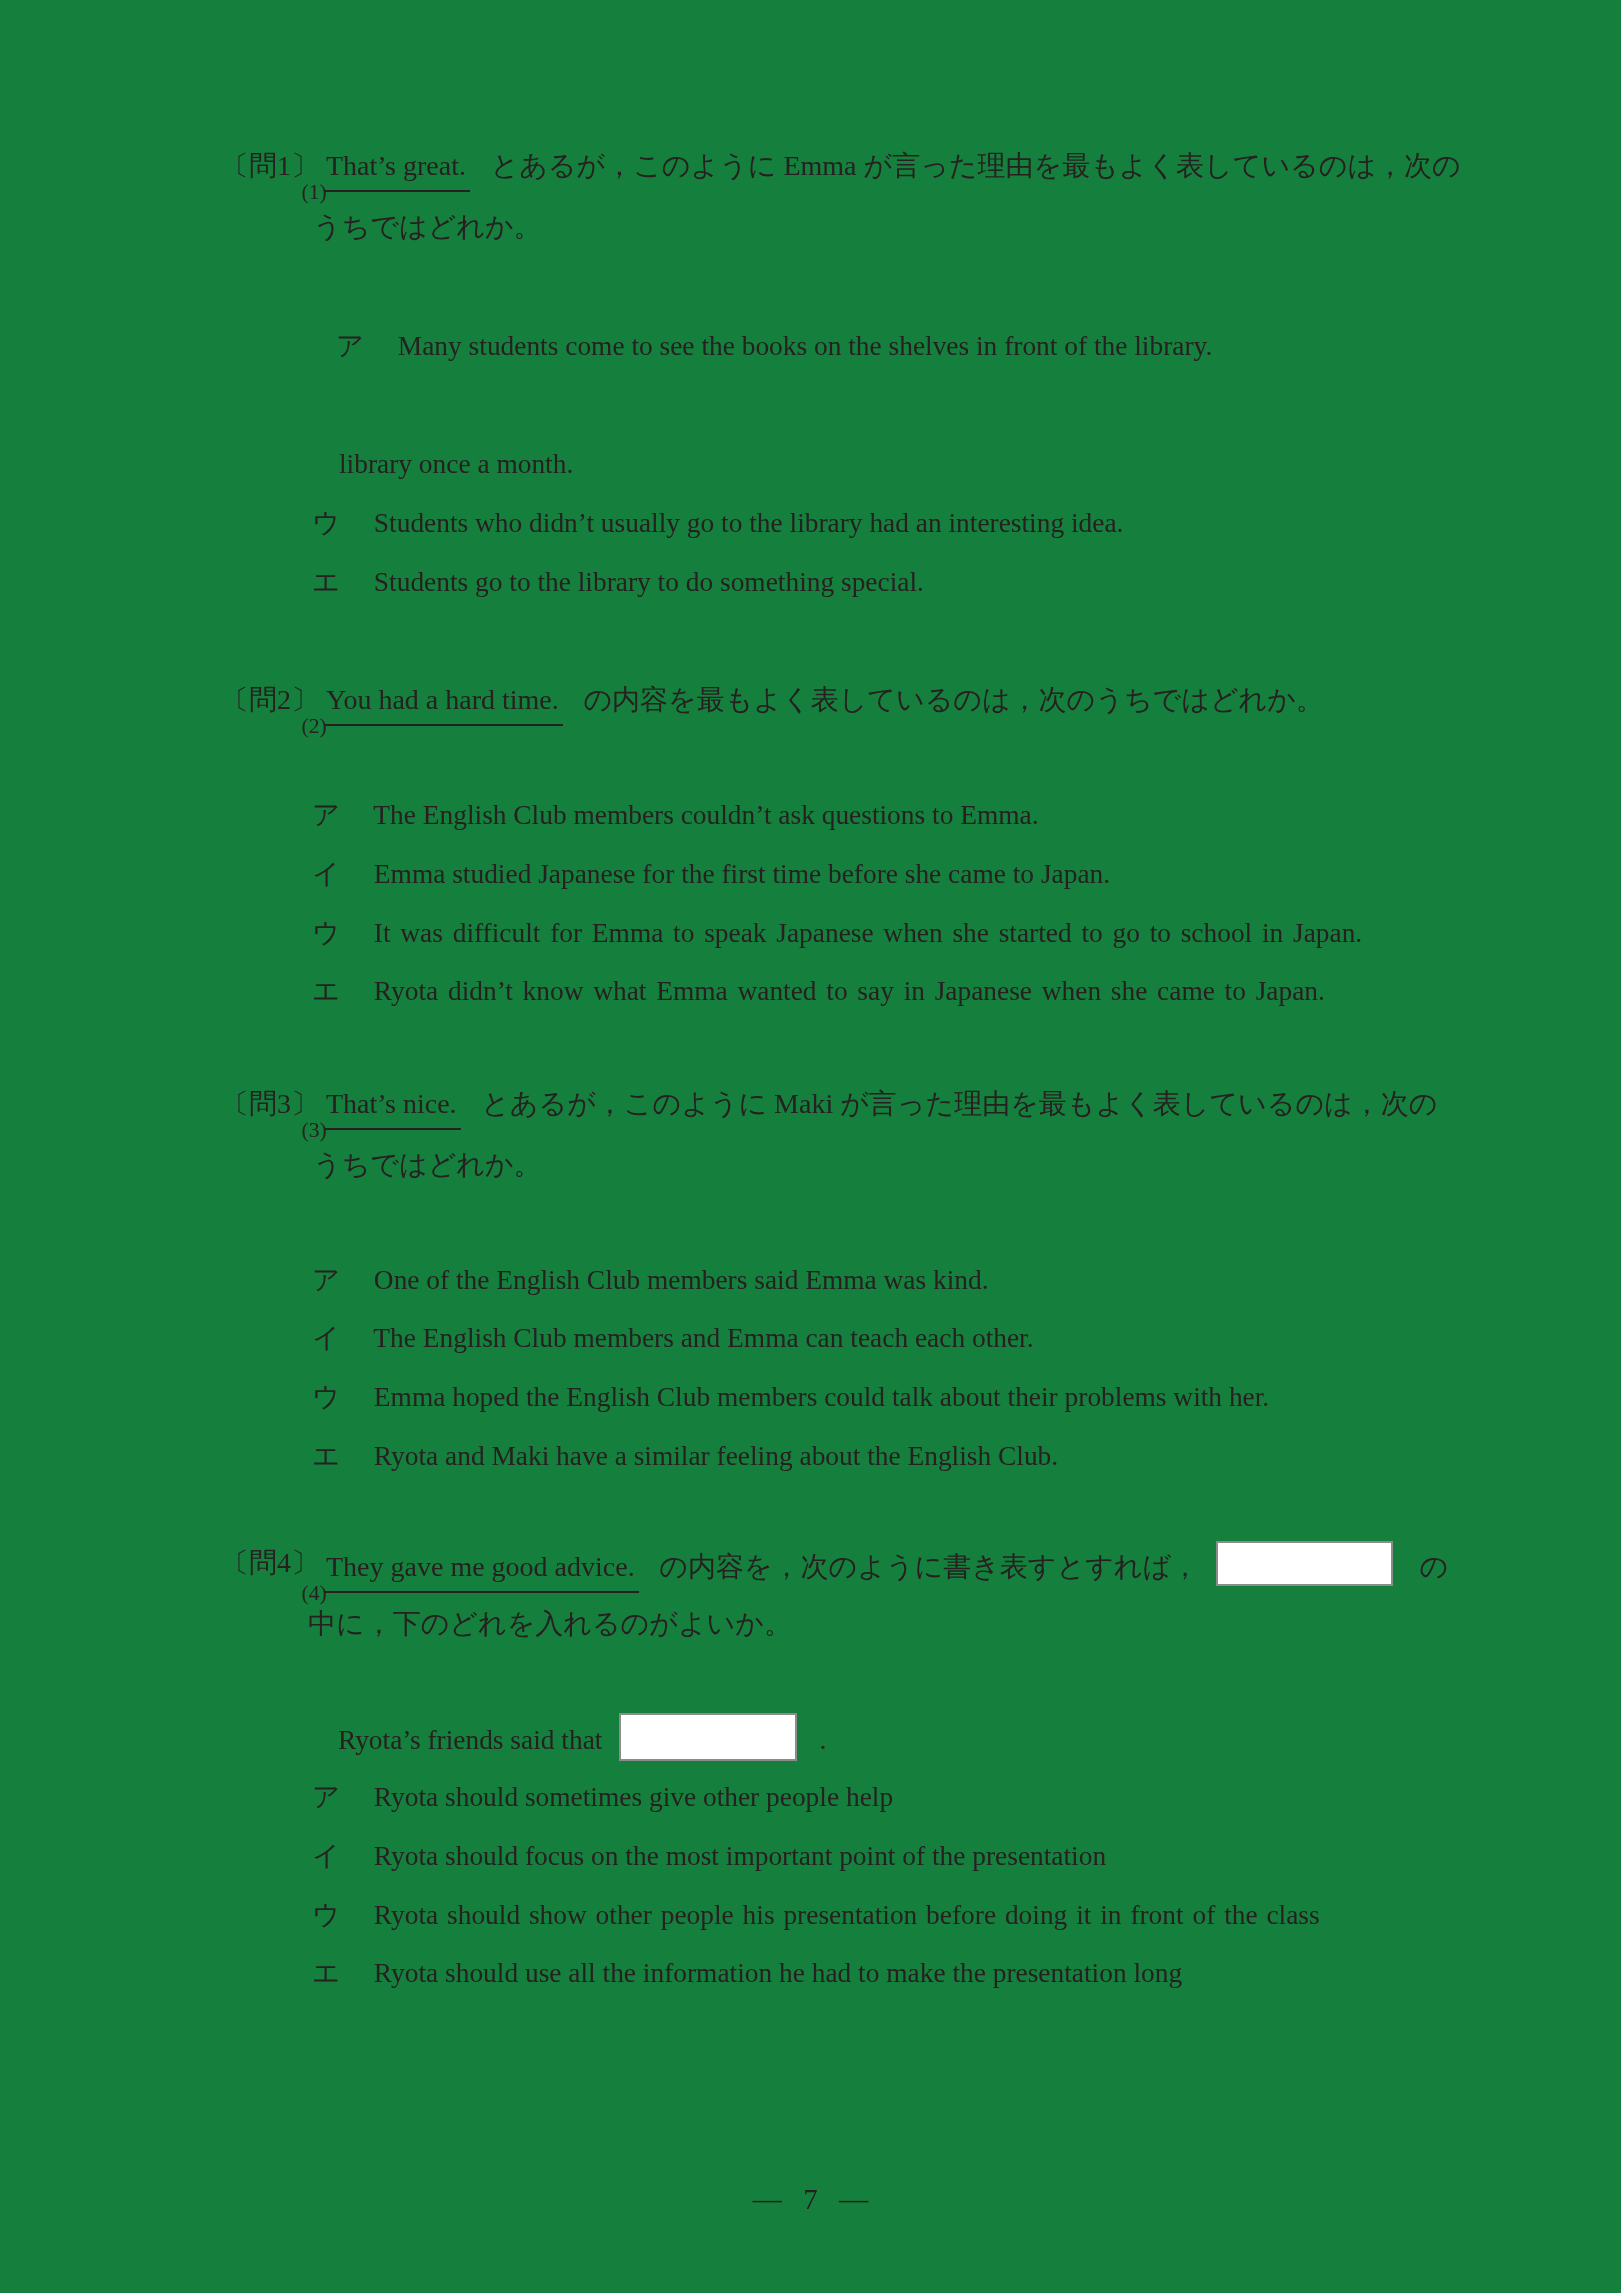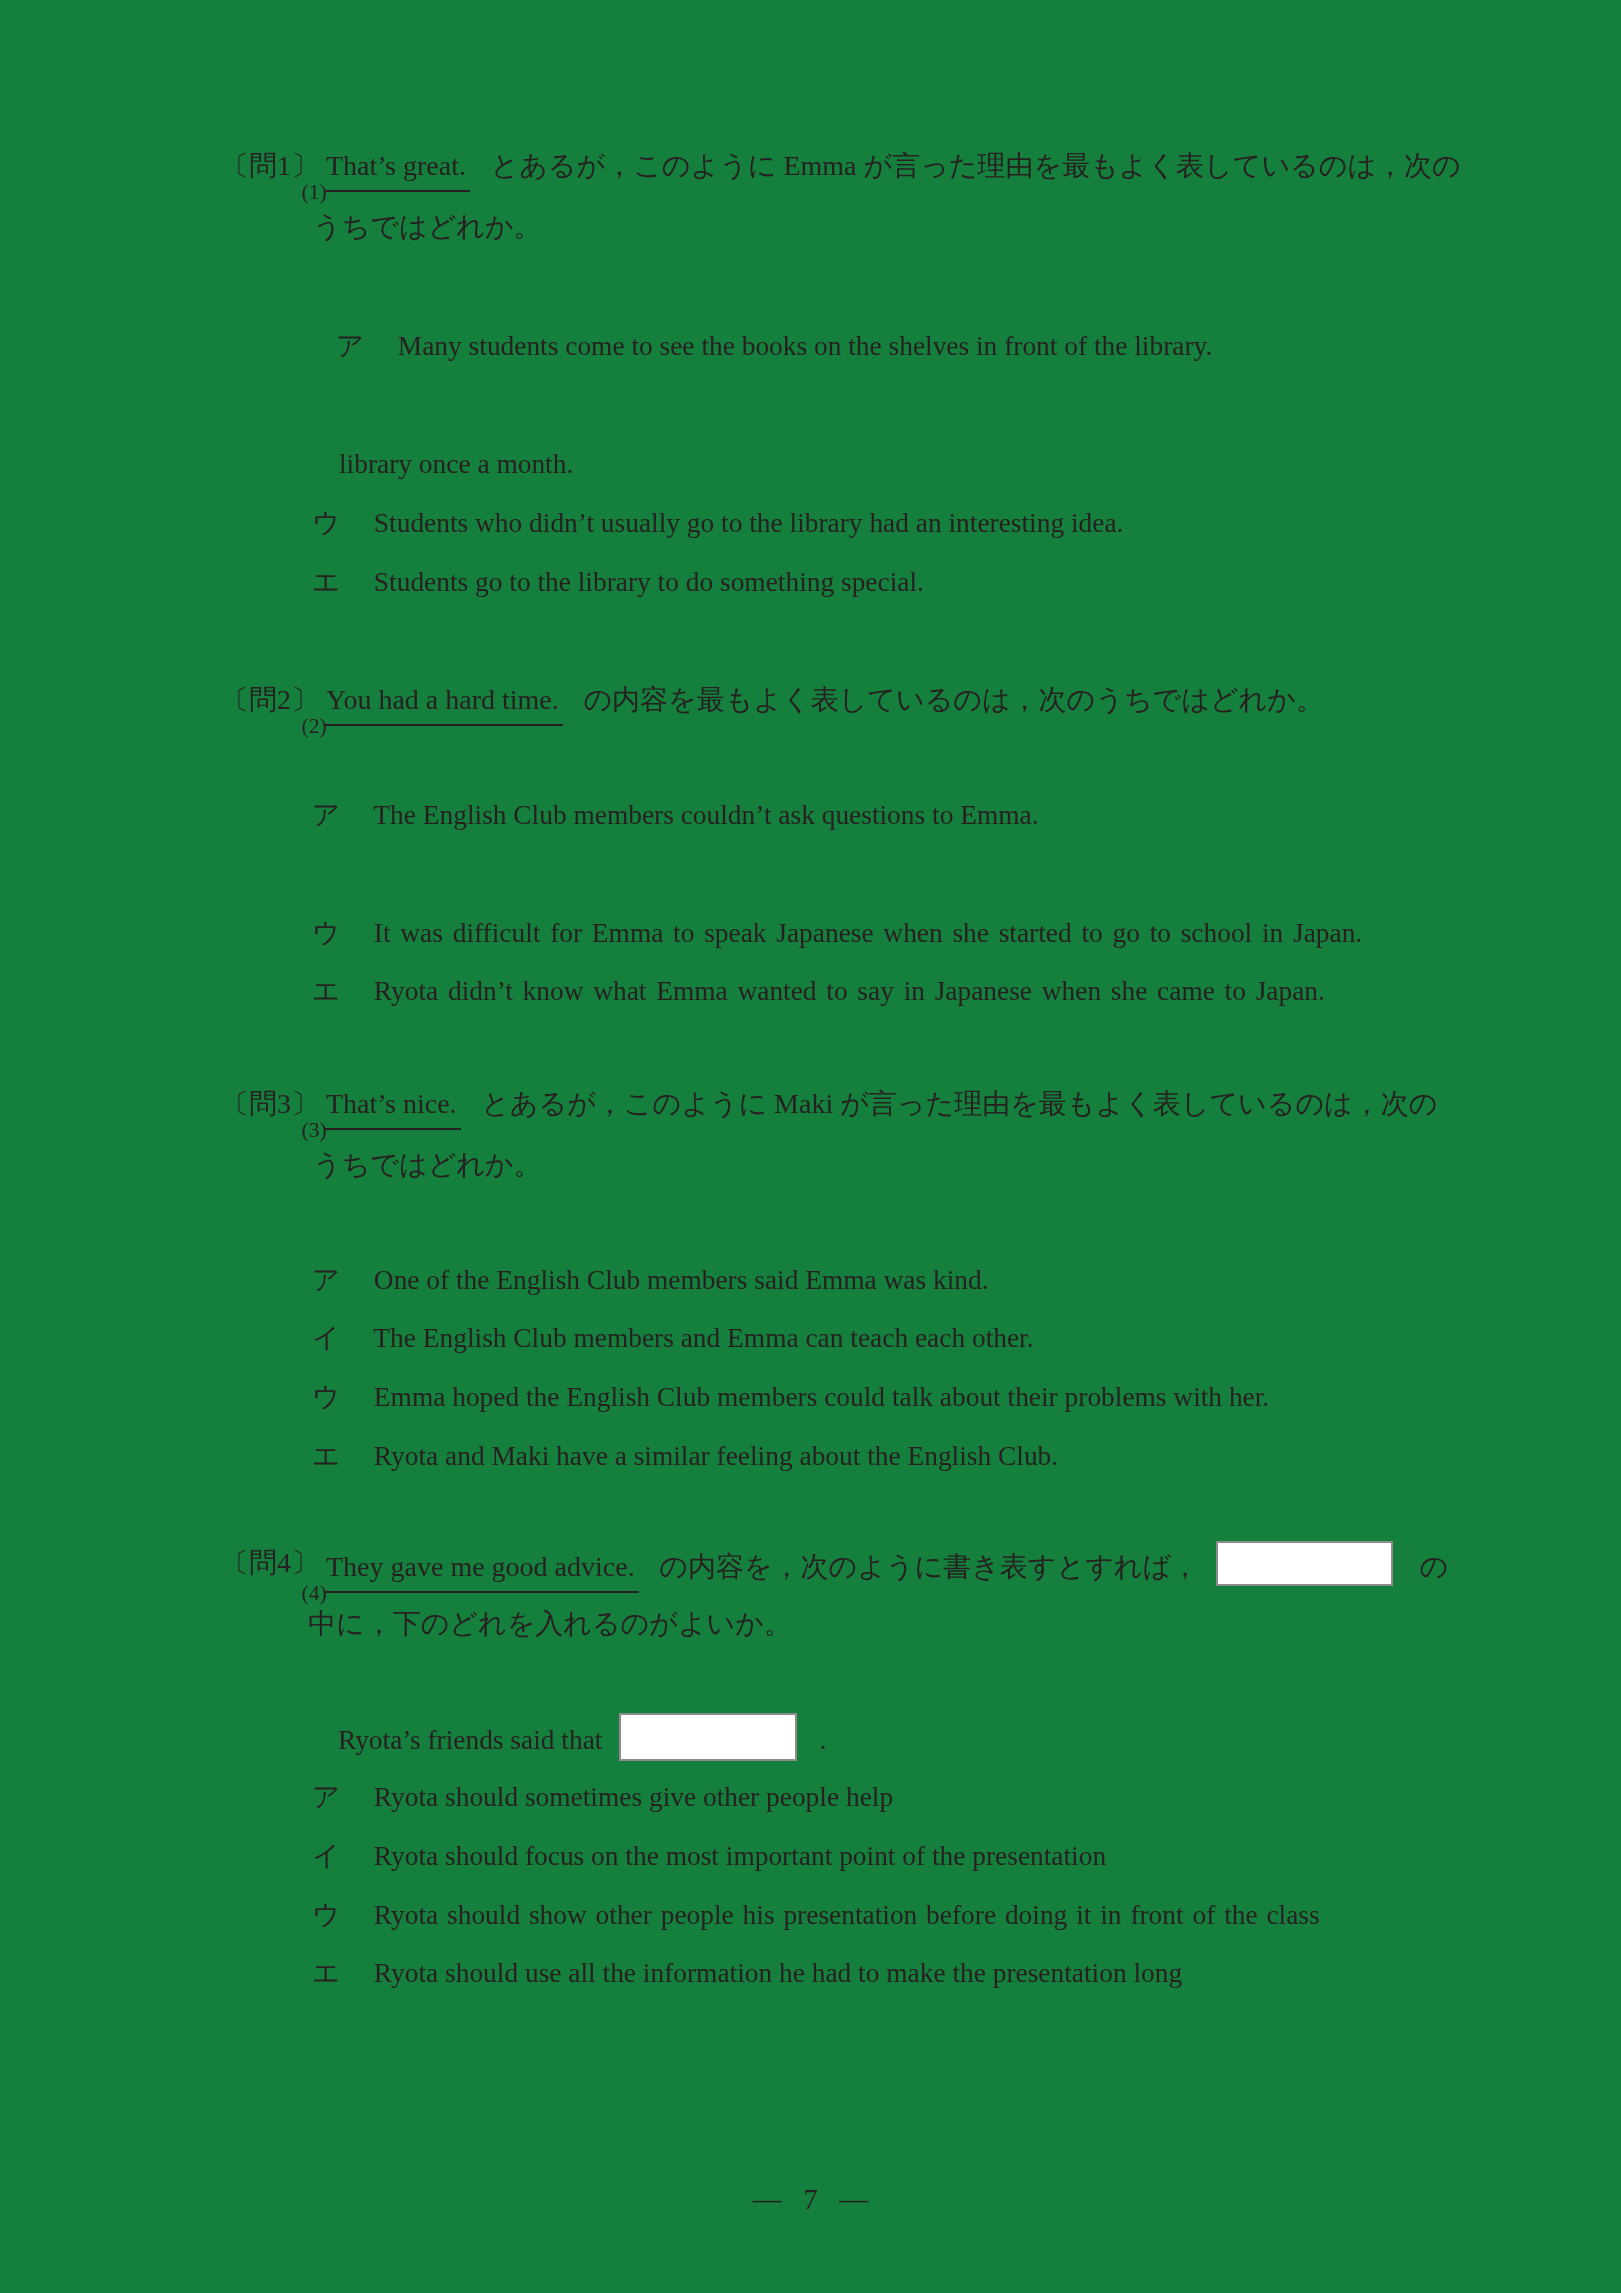--- a/index.html
+++ b/index.html
@@ -102,20 +102,24 @@
     <span class="phrase-wrap">
       <span>You had a hard time.</span>
       <span class="ref-num">(2)</span>
     </span>
     <span class="after">の内容を最もよく表しているのは，次のうちではどれか。</span>
   </div>
   <div class="line" style="top:794px; left:312px;">
     <span class="marker">ア</span>
     <span>The English Club members couldn’t ask questions to Emma.</span>
   </div>
+  <div class="line" style="top:853px; left:312px;">
+    <span class="marker">イ</span>
+    <span>Emma studied Japanese for the first time before she came to Japan.</span>
+  </div>
   <div class="line" style="top:912px; left:312px;">
     <span class="marker">ウ</span>
     <span class="ws3">It was difficult for Emma to speak Japanese when she started to go to school in Japan.</span>
   </div>
   <div class="line" style="top:970px; left:312px;">
     <span class="marker">エ</span>
     <span class="ws3">Ryota didn’t know what Emma wanted to say in Japanese when she came to Japan.</span>
   </div>
 
   <div class="line jp" style="top:1082px; left:221px;">

